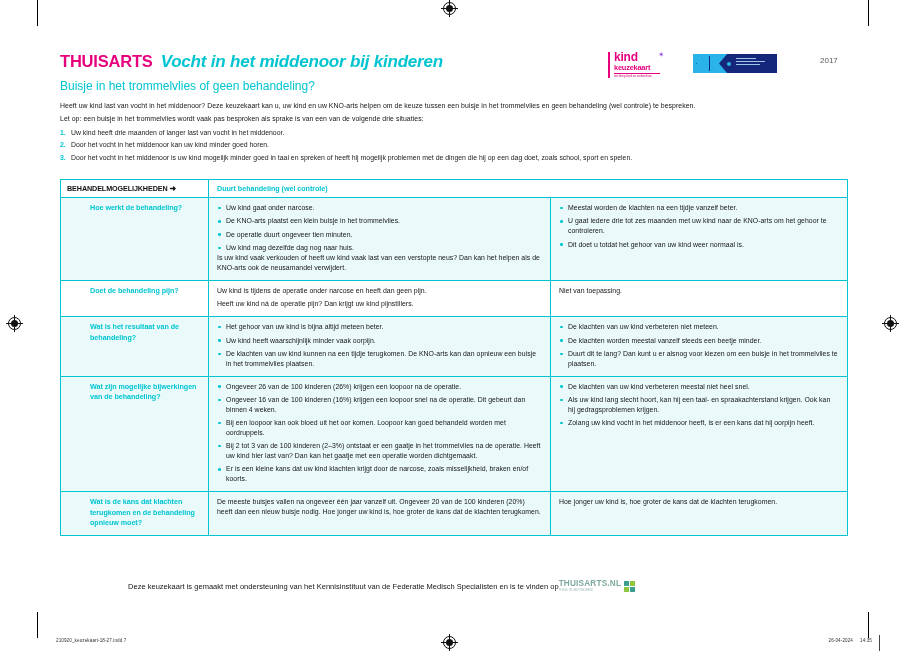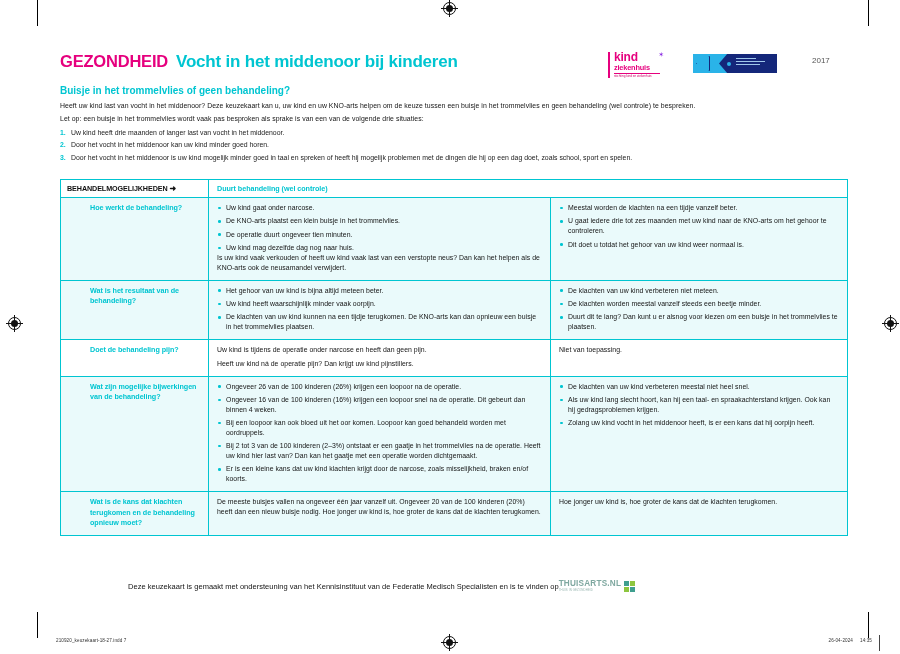--- a/index.html
+++ b/index.html
@@ -64,25 +64,26 @@
     font-size: 16.5px;
     font-weight: bold;
     color: #e6007e;
     letter-spacing: -0.2px;
   }
   .kw-title {
     font-size: 17px;
     font-weight: bold;
     color: #00c5d1;
     letter-spacing: -0.2px;
+    font-style: italic;
   }
   .subtitle {
-    margin-top: 13px;
-    font-size: 10px;
-    font-weight: bold;
+    margin-top: 7px;
+    font-size: 12px;
+    font-weight: normal;
     color: #00c5d1;
   }
 
   
   .logos {
     position: absolute;
     left: 608px; top: 50px;
     width: 245px; height: 32px;
   }
   .logo-kind {
@@ -143,21 +144,21 @@
   .logo-kno .tri2 {
     position: absolute; left: 3px; top: 2px;
     width: 14px; height: 15px;
     border: 1px solid #14277a;
     box-sizing: border-box;
     clip-path: polygon(100% 0, 100% 100%, 0 50%);
     background: transparent;
   }
   .year {
     position: absolute;
-    left: 204px; top: 6px;
+    left: 212px; top: 6px;
     font-size: 8px;
     color: #555;
   }
 
   
   .intro {
     position: absolute;
     left: 60px; top: 101px;
     width: 788px;
   }
@@ -355,31 +356,31 @@
     </div>
   <div class="reg-mark" style="left:884px; top:317px;">
       <span class="reg-inner"></span>
     </div>
   <div class="reg-mark" style="left:443px; top:636px;">
       <span class="reg-inner"></span>
     </div>
 
   <div class="header">
     <div class="title-line">
-      <span class="kw-label">GEZONDHEID</span>
+      <span class="kw-label">THUISARTS</span>
       <span class="kw-title">Vocht in het middenoor bij kinderen</span>
     </div>
     <div class="subtitle">Buisje in het trommelvlies of geen behandeling?</div>
   </div>
 
   <div class="logos">
     <div class="logo-kind">
       <span class="logo-kind-star">✶</span>
       <span class="logo-kind-l1">kind</span>
-      <span class="logo-kind-l2">ziekenhuis</span>
+      <span class="logo-kind-l2">keuzekaart</span>
       <span class="logo-kind-l3">stichting kind en ziekenhuis</span>
     </div>
     <div class="logo-kno">
       <div class="tri-wrap">
         <div class="tri2"></div>
       </div>
       <div class="nav-block">
         <span class="dot"></span>
         <span class="lines">
             <i></i>
@@ -437,50 +438,50 @@
       </div>
       <div class="c3">
         <ul class="blist">
           <li>Meestal worden de klachten na een tijdje vanzelf beter.</li>
           <li>U gaat iedere drie tot zes maanden met uw kind naar de KNO-arts om het gehoor te controleren.</li>
           <li>Dit doet u totdat het gehoor van uw kind weer normaal is.</li>
         </ul>
       </div>
     </div>
 
+    <div class="trow plain">
+      <div class="c1">
+        <div class="rowlabel">Doet de behandeling pijn?</div>
+      </div>
+      <div class="c2">
+        <p class="ptext">Uw kind is tijdens de operatie onder narcose en heeft dan geen pijn.</p>
+        <p class="ptext">Heeft uw kind ná de operatie pijn? Dan krijgt uw kind pijnstillers.</p>
+      </div>
+      <div class="c3">
+        <p class="ptext">Niet van toepassing.</p>
+      </div>
+    </div>
+
     <div class="trow tinted">
       <div class="c1">
         <div class="rowlabel">Wat is het resultaat van de behandeling?</div>
       </div>
       <div class="c2">
         <ul class="blist">
           <li>Het gehoor van uw kind is bijna altijd meteen beter.</li>
           <li>Uw kind heeft waarschijnlijk minder vaak oorpijn.</li>
           <li>De klachten van uw kind kunnen na een tijdje terugkomen. De KNO-arts kan dan opnieuw een buisje in het trommelvlies plaatsen.</li>
         </ul>
       </div>
       <div class="c3">
         <ul class="blist">
           <li>De klachten van uw kind verbeteren niet meteen.</li>
           <li>De klachten worden meestal vanzelf steeds een beetje minder.</li>
           <li>Duurt dit te lang? Dan kunt u er alsnog voor kiezen om een buisje in het trommelvlies te plaatsen.</li>
         </ul>
-      </div>
-    </div>
-
-    <div class="trow plain">
-      <div class="c1">
-        <div class="rowlabel">Doet de behandeling pijn?</div>
-      </div>
-      <div class="c2">
-        <p class="ptext">Uw kind is tijdens de operatie onder narcose en heeft dan geen pijn.</p>
-        <p class="ptext">Heeft uw kind ná de operatie pijn? Dan krijgt uw kind pijnstillers.</p>
-      </div>
-      <div class="c3">
-        <p class="ptext">Niet van toepassing.</p>
       </div>
     </div>
 
     <div class="trow tinted">
       <div class="c1">
         <div class="rowlabel">Wat zijn mogelijke bijwerkingen van de behandeling?</div>
       </div>
       <div class="c2">
         <ul class="blist">
           <li>Ongeveer 26 van de 100 kinderen (26%) krijgen een loopoor na de operatie.</li>

